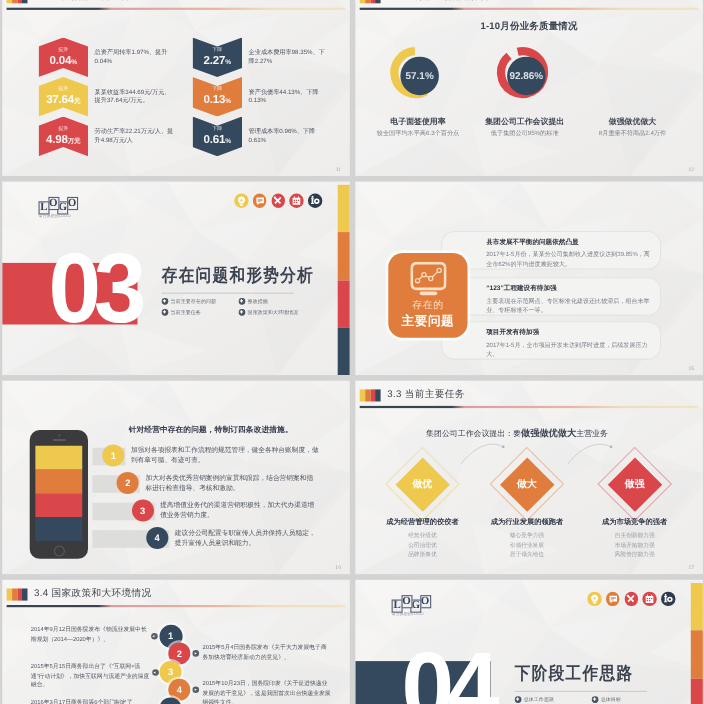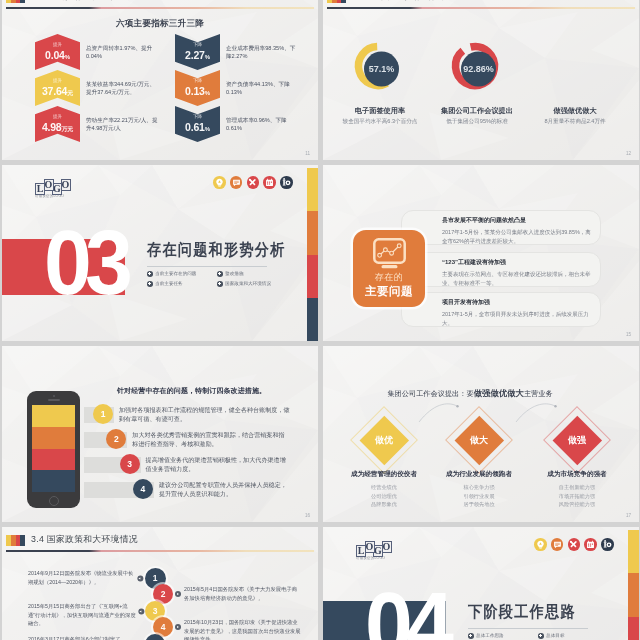--- a/index.html
+++ b/index.html
@@ -158,21 +158,20 @@
           <div class="bars">
             <i style="background:#EFC94E"></i>
             <i style="background:#E07C3C"></i>
             <i style="background:#D9474A"></i>
             <i style="background:#35495E"></i>
           </div>
           <div class="htxt">2.3 主要指标三升三降</div>
           <div class="rule"></div>
         </div>
         <div class="pgno">11</div>
-        <div class="mtitle">六项主要指标三升三降</div>
         <div class="arrowrow" style="left:33px;top:50px;">
           <div class="chev up">
             <div class="cin" style="background:#D9474A"></div>
             <div class="lbl">提升</div>
             <div class="val">0.04<span class="u">%</span></div>
           </div>
           <div class="adesc">总资产周转率1.97%、提升0.04%</div>
         </div>
         <div class="arrowrow" style="left:33px;top:86px;">
           <div class="chev up">
@@ -248,20 +247,21 @@
           <div class="bars">
             <i style="background:#EFC94E"></i>
             <i style="background:#E07C3C"></i>
             <i style="background:#D9474A"></i>
             <i style="background:#35495E"></i>
           </div>
           <div class="htxt">2.4 业务质量指标的情况</div>
           <div class="rule"></div>
         </div>
         <div class="pgno">12</div>
+        <div class="mtitle">1-10月份业务质量情况</div>
         <svg style="position:absolute;left:27px;top:54px" width="60" height="60" viewBox="0 0 60 60">
           <path d="M37.15,45.22 A19.5,19.5 0 1 1 27.17,8.52" fill="none" stroke="#EFC94E" stroke-width="7.5"></path>
           <circle cx="31.5" cy="31" r="17.5" fill="#35495e"></circle>
           <text x="31.5" y="34" text-anchor="middle" fill="#dbe1e7" font-size="9" font-weight="bold" font-family="Liberation Sans, sans-serif">57.1%</text>
         </svg>
         <div class="dlabel" style="left:-3px;top:122px;">电子面签使用率</div>
         <div class="dsub" style="left:-13px;top:134px;">较全国平均水平高6.3个百分点</div>
         <svg style="position:absolute;left:124px;top:54px" width="60" height="60" viewBox="0 0 60 60">
           <path d="M23.61,9.00 A19.5,19.5 0 1 1 15.81,12.78" fill="none" stroke="#D9474A" stroke-width="7.5"></path>
           <circle cx="31.5" cy="31" r="17.5" fill="#35495e"></circle>
@@ -525,20 +525,30 @@
             <polygon points="96,0 150,0 118,30"></polygon>
           </g>
           <g fill="#8d93a0" fill-opacity=".016">
             <polygon points="96,0 176,44 150,0"></polygon>
             <polygon points="34,52 118,30 70,140"></polygon>
             <polygon points="222,74 316,84 250,176"></polygon>
             <polygon points="70,140 118,176 0,176"></polygon>
             <polygon points="176,44 222,74 118,128"></polygon>
           </g>
         </svg>
+        <div class="shead">
+          <div class="bars">
+            <i style="background:#EFC94E"></i>
+            <i style="background:#E07C3C"></i>
+            <i style="background:#D9474A"></i>
+            <i style="background:#35495E"></i>
+          </div>
+          <div class="htxt">3.3 当前主要任务</div>
+          <div class="rule"></div>
+        </div>
         <div class="pgno">17</div>
         <div class="lead" style="top:42px;"><span>集团公司工作会议提出：要</span><b>做强做优做大</b><span>主营业务</span></div>
         <svg style="position:absolute;left:0;top:0" width="316" height="176">
           <path d="M96 76 C110 58,124 55,134 60" fill="none" stroke="#c2c6cc" stroke-width=".7"></path>
           <circle cx="134.5" cy="60.2" r="1.2" fill="#b0b4ba"></circle>
           <path d="M193 76 C207 58,222 55,232 60" fill="none" stroke="#c2c6cc" stroke-width=".7"></path>
           <circle cx="232.5" cy="60.2" r="1.2" fill="#b0b4ba"></circle>
         </svg>
         <div class="diaout" style="left:37px;top:70px;border-color:#EFC94E;"></div>
         <div class="dia" style="left:43.7px;top:76.7px;background:#EFC94E">

